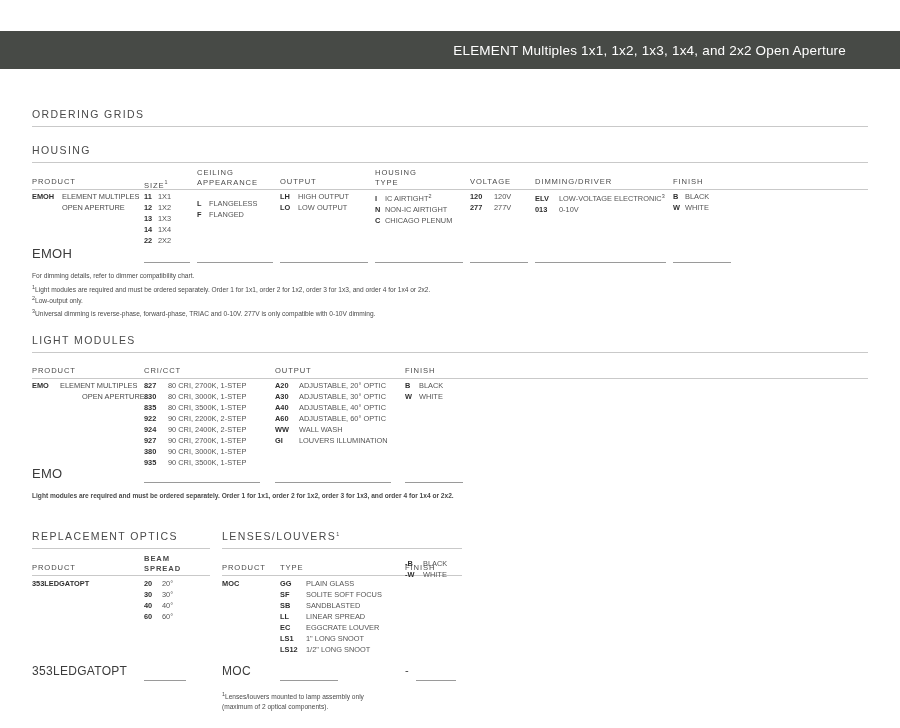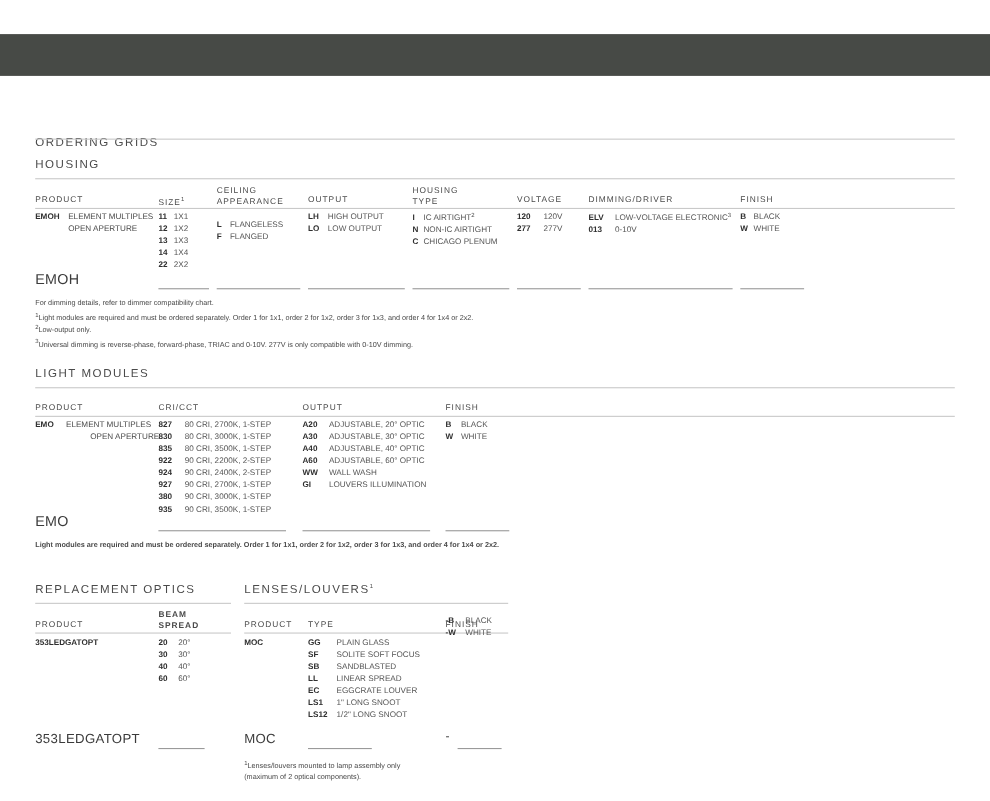--- a/index.html
+++ b/index.html
@@ -82,22 +82,23 @@
     height: 1px;
     background: #9a9a9a;
   }
 </style>
 </head>
 <body>
 
 <div class="page">
 
   <div class="header-bar"></div>
-
-  <div class="sec-title" style="left:32px; top:108px;margin-top:16px;">ORDERING GRIDS</div>
+  <div class="header-title">ELEMENT Multiples 1x1, 1x2, 1x3, 1x4, and 2x2 Open Aperture</div>
+
+  <div class="sec-title" style="left:32px; top:108px;">ORDERING GRIDS</div>
   <div class="rule" style="left:32px; top:126px; width:836px;"></div>
 
   <div class="sec-title" style="left:32px; top:144px;">HOUSING</div>
   <div class="rule" style="left:32px; top:162px; width:836px;"></div>
 
   <div class="col-head" style="left:32px; top:177px;">PRODUCT</div>
   <div class="col-head" style="left:144px; top:177px;"><span>SIZE</span><span class="sup">1</span></div>
   <div class="col-head" style="left:197px; top:168px;">CEILING<br>APPEARANCE</div>
   <div class="col-head" style="left:280px; top:177px;">OUTPUT</div>
   <div class="col-head" style="left:375px; top:168px;">HOUSING<br>TYPE</div>

